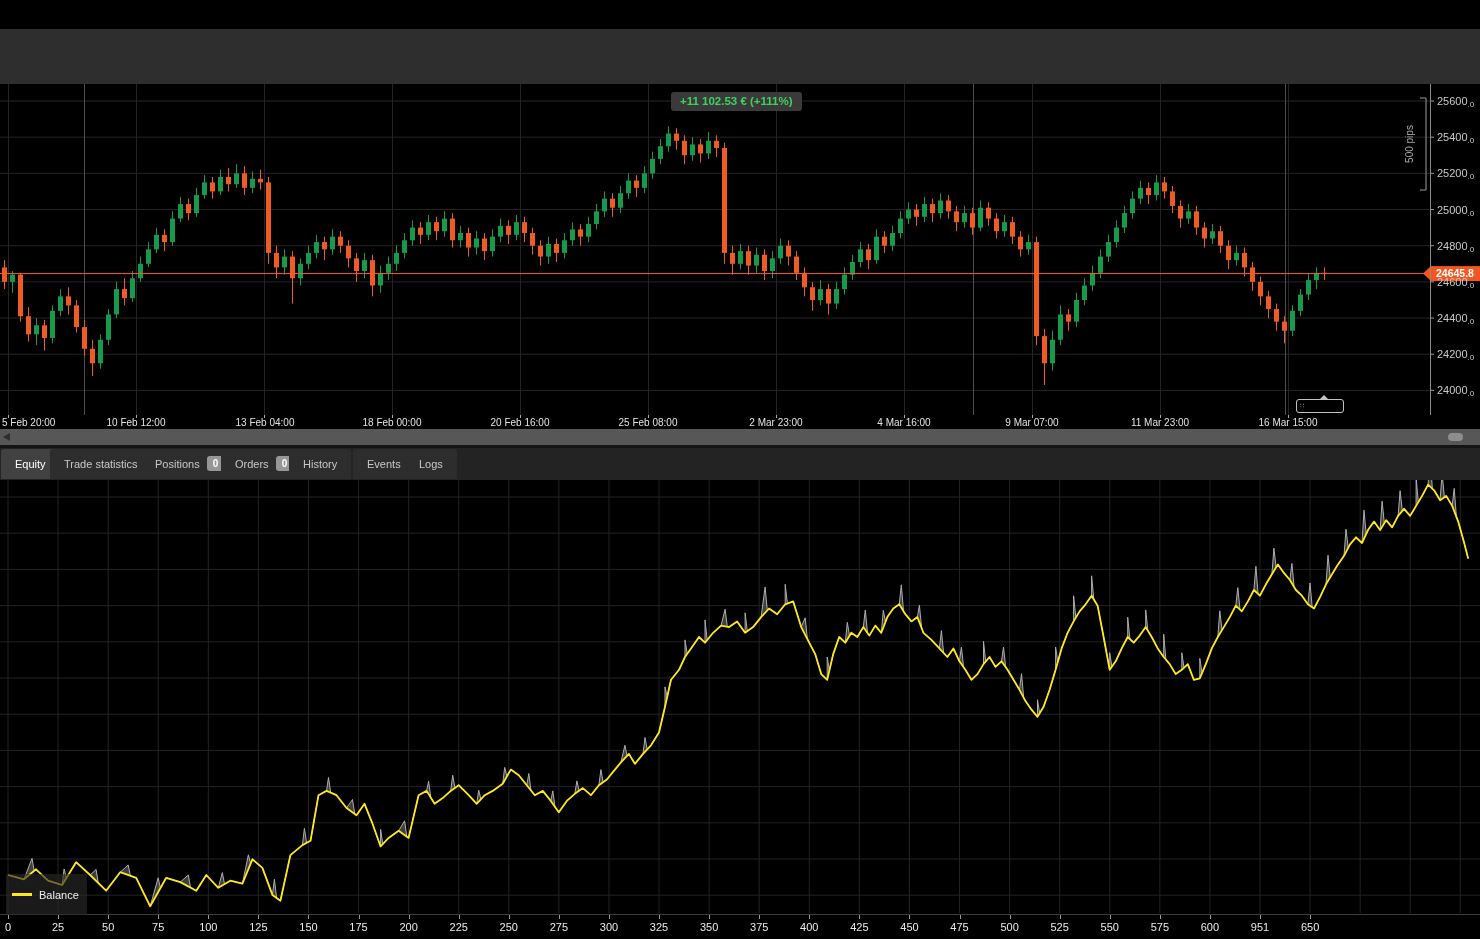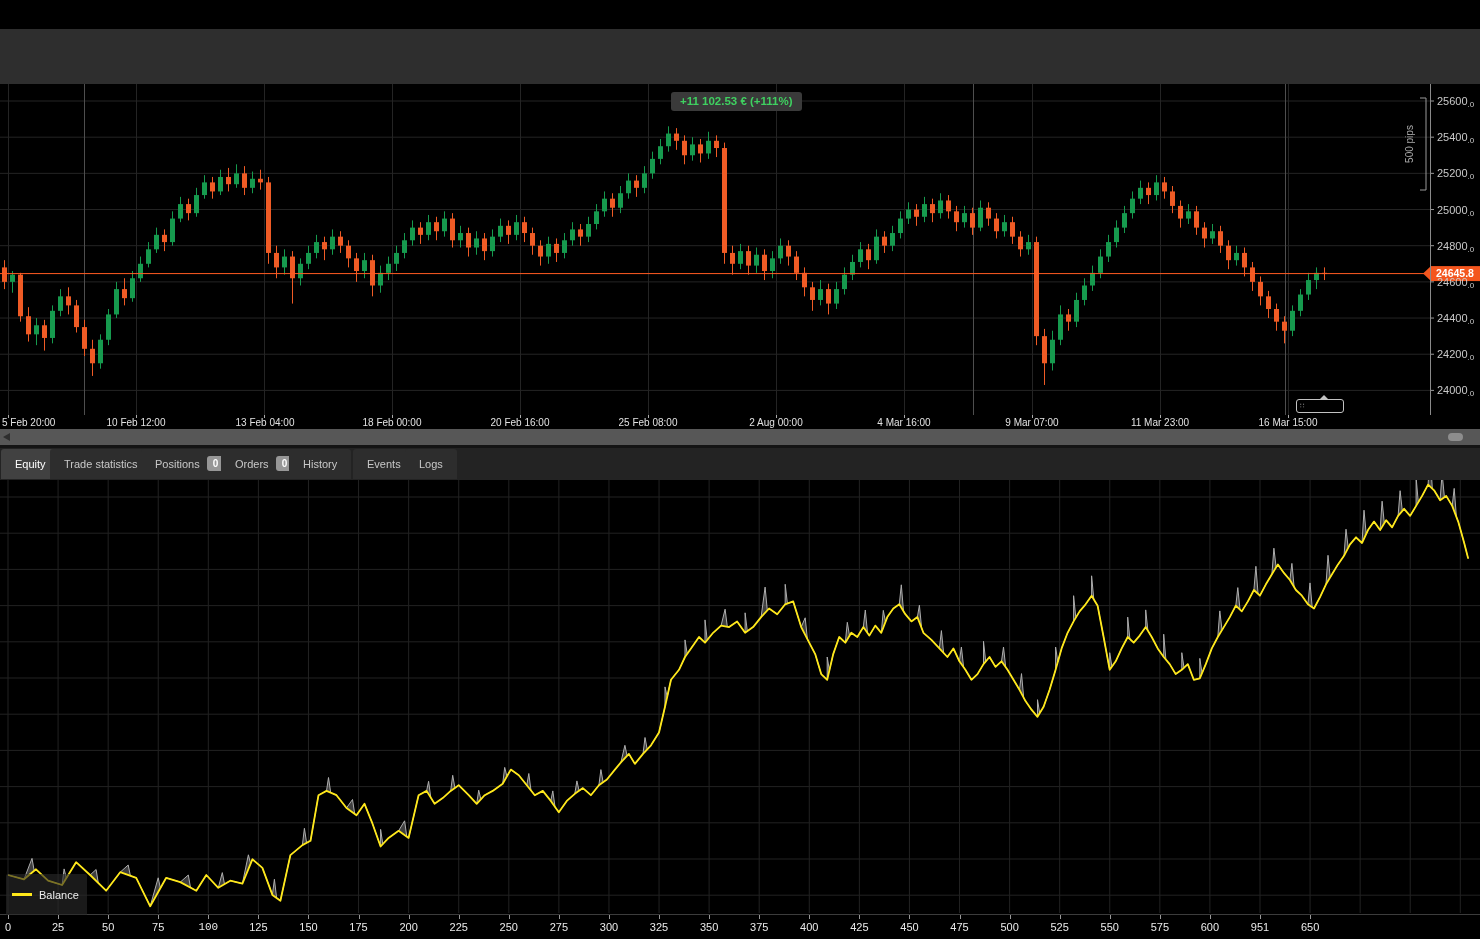--- a/index.html
+++ b/index.html
@@ -536,21 +536,21 @@
       <div class="tlabel" style="left: 136px; transform: translateX(-50%);">10 Feb 12:00</div>
       <div class="ttick" style="left: 264px;"></div>
       <div class="tlabel" style="left: 265px; transform: translateX(-50%);">13 Feb 04:00</div>
       <div class="ttick" style="left: 392px;"></div>
       <div class="tlabel" style="left: 392px; transform: translateX(-50%);">18 Feb 00:00</div>
       <div class="ttick" style="left: 520px;"></div>
       <div class="tlabel" style="left: 520px; transform: translateX(-50%);">20 Feb 16:00</div>
       <div class="ttick" style="left: 648px;"></div>
       <div class="tlabel" style="left: 648px; transform: translateX(-50%);">25 Feb 08:00</div>
       <div class="ttick" style="left: 776px;"></div>
-      <div class="tlabel" style="left: 776px; transform: translateX(-50%);">2 Aug 00:00</div>
+      <div class="tlabel" style="left: 776px; transform: translateX(-50%);">2 Mar 23:00</div>
       <div class="ttick" style="left: 904px;"></div>
       <div class="tlabel" style="left: 904px; transform: translateX(-50%);">4 Mar 16:00</div>
       <div class="ttick" style="left: 1032px;"></div>
       <div class="tlabel" style="left: 1032px; transform: translateX(-50%);">9 Mar 07:00</div>
       <div class="ttick" style="left: 1160px;"></div>
       <div class="tlabel" style="left: 1160px; transform: translateX(-50%);">11 Mar 23:00</div>
       <div class="ttick" style="left: 1288px;"></div>
       <div class="tlabel" style="left: 1288px; transform: translateX(-50%);">16 Mar 15:00</div>
     </div>
 
@@ -633,21 +633,21 @@
   <div class="abs" id="equity-xaxis">
       <div class="etick" style="left: 8px;"></div>
       <div class="elabel" style="left: 8px;">0</div>
       <div class="etick" style="left: 58.08px;"></div>
       <div class="elabel" style="left: 58.08px;">25</div>
       <div class="etick" style="left: 108.16px;"></div>
       <div class="elabel" style="left: 108.16px;">50</div>
       <div class="etick" style="left: 158.24px;"></div>
       <div class="elabel" style="left: 158.24px;">75</div>
       <div class="etick" style="left: 208.32px;"></div>
-      <div class="elabel" style="left: 208.32px; font-family: Liberation Mono, monospace;">100</div>
+      <div class="elabel" style="left: 208.32px;">100</div>
       <div class="etick" style="left: 258.4px;"></div>
       <div class="elabel" style="left: 258.4px;">125</div>
       <div class="etick" style="left: 308.48px;"></div>
       <div class="elabel" style="left: 308.48px;">150</div>
       <div class="etick" style="left: 358.56px;"></div>
       <div class="elabel" style="left: 358.56px;">175</div>
       <div class="etick" style="left: 408.64px;"></div>
       <div class="elabel" style="left: 408.64px;">200</div>
       <div class="etick" style="left: 458.72px;"></div>
       <div class="elabel" style="left: 458.72px;">225</div>

